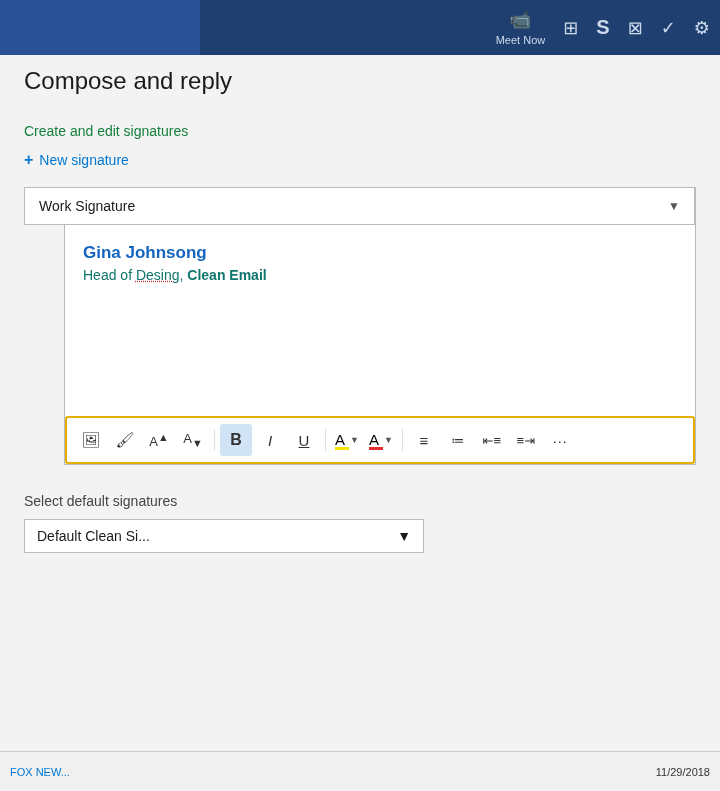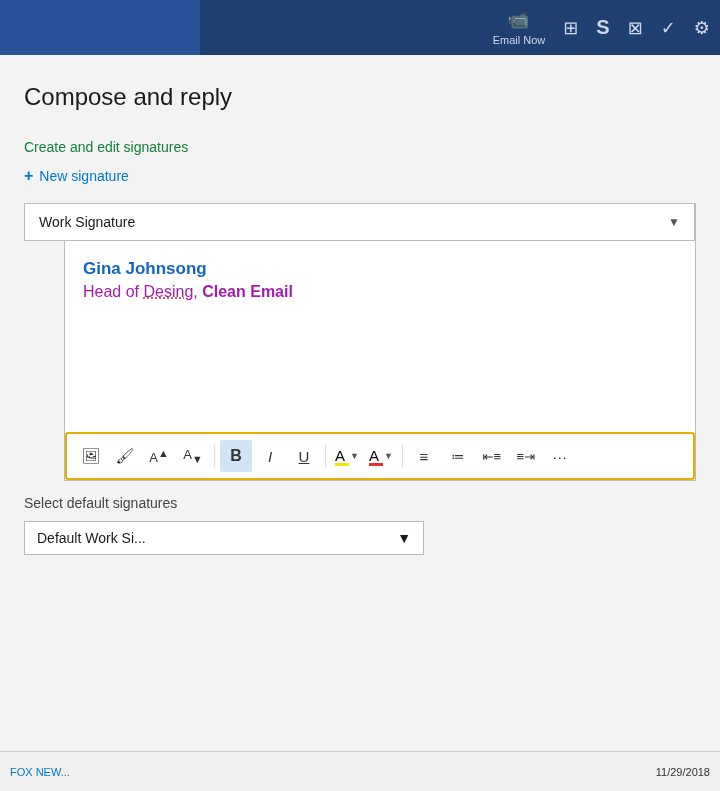--- a/index.html
+++ b/index.html
@@ -40,21 +40,21 @@
       cursor: pointer;
       gap: 3px;
     }
     .top-nav-icon {
       font-size: 18px;
       color: #cdd9ec;
     }
 
     
     .main-content {
-      padding: 28px 24px 20px 24px;
+      padding: 12px 24px 20px 24px;
       background: #f3f3f3;
       min-height: 736px;
     }
 
     .page-title {
       font-size: 24px;
       font-weight: 300;
       color: #1a1a1a;
       margin-bottom: 28px;
     }
@@ -136,22 +136,22 @@
       position: relative;
       margin-left: 40px;
     }
     .sig-name {
       color: #1565c0;
       font-size: 17px;
       font-weight: 600;
       margin-bottom: 4px;
     }
     .sig-title {
-      font-size: 16px;
-      color: #a21caf;
+      font-size: 14px;
+      color: #0f766e;
     }
     .sig-title .bold {
       font-weight: 700;
     }
     .sig-title .underline-dotted {
       text-decoration: underline;
       text-decoration-style: dotted;
       text-decoration-color: #c0392b;
     }
 
@@ -219,21 +219,21 @@
     
     .color-bar {
       display: block;
       width: 18px;
       height: 3px;
       margin-top: 1px;
     }
 
     
     .default-sig-section {
-      margin-top: 14px;
+      margin-top: 28px;
     }
     .default-sig-label {
       font-size: 14px;
       color: #444;
       margin-bottom: 10px;
     }
     .default-sig-dropdown {
       display: flex;
       align-items: center;
       justify-content: space-between;
@@ -270,21 +270,21 @@
       font-size: 11px;
     }
   </style>
 </head>
 <body>
 
 <div class="top-bar">
   <div class="top-bar-left"></div>
   <div class="top-nav-item">
     <span class="top-nav-icon">📹</span>
-    <span>Email Now</span>
+    <span>Meet Now</span>
   </div>
   <div class="top-nav-item">
     <span class="top-nav-icon">⊞</span>
   </div>
   <div class="top-nav-item">
     <span class="top-nav-icon" style="font-weight:bold;font-size:20px;color:#cdd9ec;">S</span>
   </div>
   <div class="top-nav-item">
     <span class="top-nav-icon">⊠</span>
   </div>
@@ -391,21 +391,21 @@
 
       <button class="tb-btn" title="More options">
         <span>···</span>
       </button>
     </div>
   </div>
 
   <div class="default-sig-section">
     <p class="default-sig-label">Select default signatures</p>
     <div class="default-sig-dropdown">
-      <span>Default Work Si...</span>
+      <span>Default Clean Si...</span>
       <span>▼</span>
     </div>
   </div>
 
 </div>
 
 <div class="taskbar">
   <a class="taskbar-link" href="#">FOX NEW...</a>
   <span class="taskbar-date">11/29/2018</span>
 </div>

